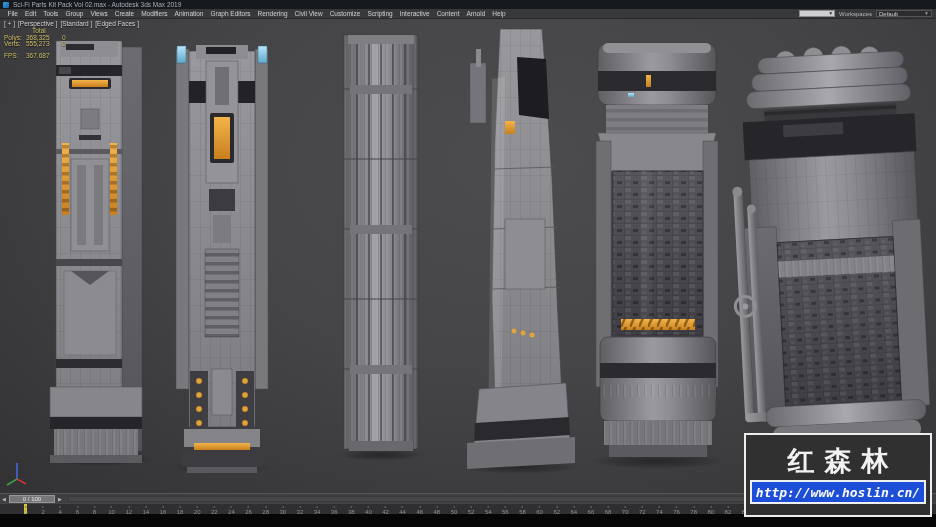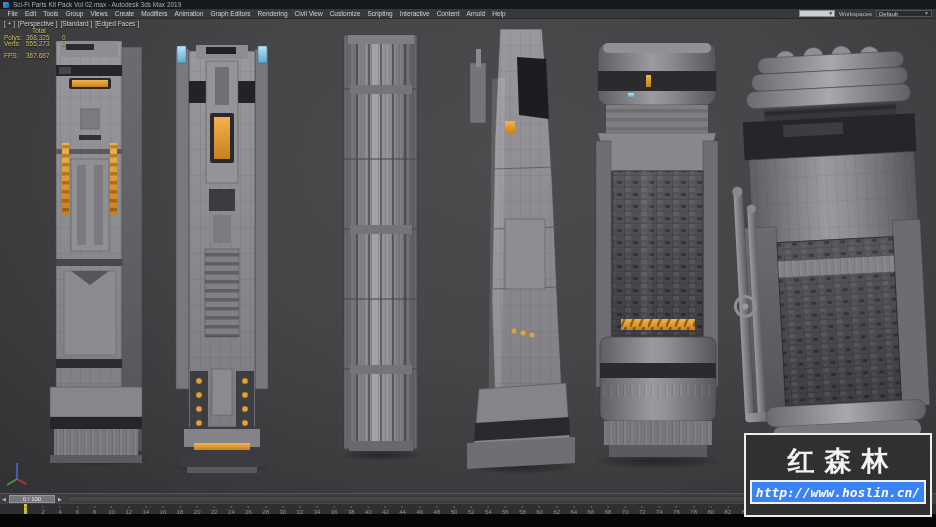--- a/index.html
+++ b/index.html
@@ -60,21 +60,21 @@
   .tick::before{content:"";display:block;width:1px;height:2px;background:#6c6c70;margin:0 auto;}
 
   .bottom-strip{position:absolute;top:514px;left:0;right:0;height:13px;background:#060606;z-index:2;}
 
   
   .watermark{position:absolute;left:744px;top:433px;width:188px;height:84px;background:#303030;
              border:2px solid #ededed;display:flex;flex-direction:column;align-items:center;
              justify-content:center;gap:5px;z-index:10;}
   .wm-name{font-size:27px;font-weight:bold;color:#f2f2f2;letter-spacing:10px;padding-left:10px;
            font-family:"DejaVu Sans",sans-serif;line-height:28px;}
-  .wm-url-box{border:2px solid #f0f0f0;background:#3b82f6;padding:1px 4px;text-align:center;}
+  .wm-url-box{border:2px solid #f0f0f0;background:#1d4ed8;padding:1px 4px;text-align:center;}
   .wm-url{font-family:"DejaVu Sans Mono",monospace;font-style:italic;font-weight:bold;
           font-size:13px;color:#fafafa;white-space:nowrap;}
 </style>
 </head>
 <body>
 
 <div id="stage">
 
   <div class="titlebar">
     <span class="title-icon"></span>

